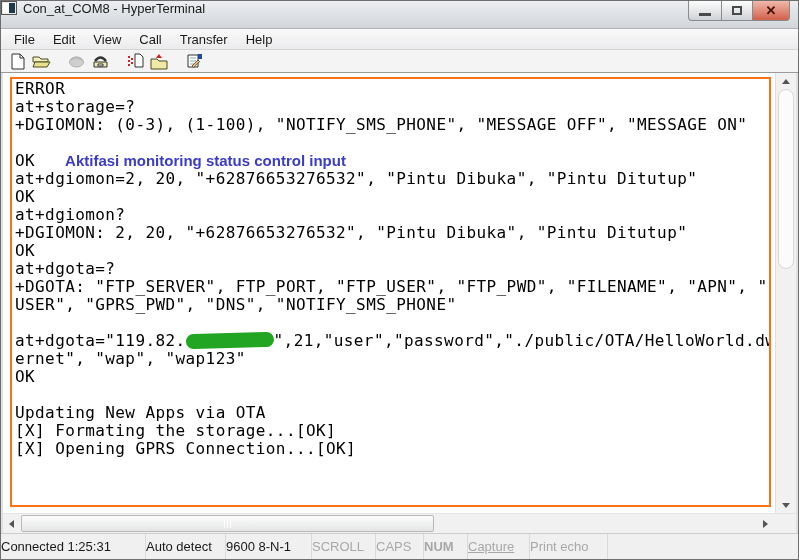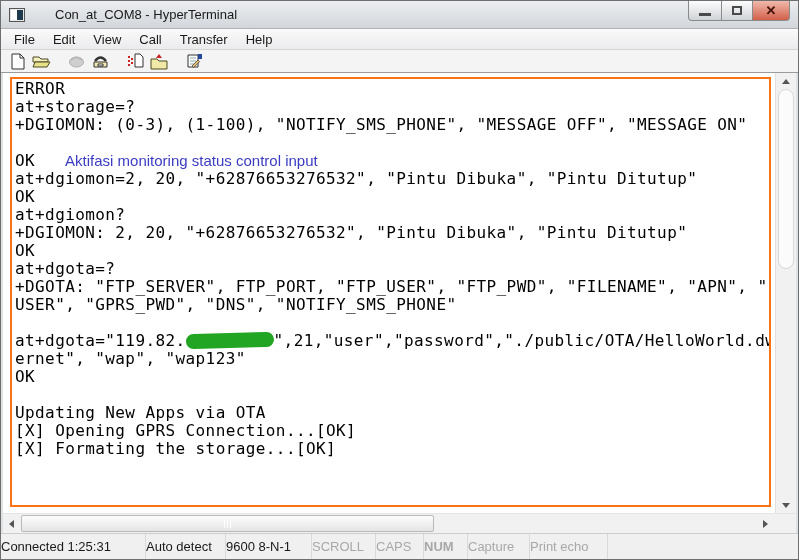--- a/index.html
+++ b/index.html
@@ -1,21 +1,21 @@
 <!DOCTYPE html>
 <html><head>
 <meta charset="utf-8">
 <style>
   * { margin:0; padding:0; box-sizing:border-box; }
   html,body { width:799px; height:560px; background:#c8cdd2; font-family:"Liberation Sans", sans-serif; }
 
   .window { width:799px; height:560px; border:1px solid #6e6e6e; background:#dfe2e5; position:relative; overflow:hidden; }
 
   
-  .titlebar { height:28px; background:linear-gradient(#eceef1,#d2d6da); display:flex; align-items:center; padding-left:8px; position:relative; border-bottom:1px solid #aeb2b6;gap:24px; }
+  .titlebar { height:28px; background:linear-gradient(#eceef1,#d2d6da); display:flex; align-items:flex-start; position:relative; border-bottom:1px solid #aeb2b6; }
   .app-icon { width:16px; height:14px; margin-right:6px; display:inline-block; }
   .title-text { font-size:13px; color:#1a1a1a; white-space:nowrap; }
   .caption-buttons { position:absolute; top:0; right:8px; display:flex; }
   .cap-btn { height:20px; border:1px solid #8a8a8a; border-top:none; background:linear-gradient(#fdfdfd,#cfd3d7); display:flex; align-items:center; justify-content:center; cursor:default; }
   .cap-btn.min { width:34px; border-bottom-left-radius:4px; }
   .cap-btn.max { width:30px; border-left:none; border-right:none; }
   .cap-btn.close { width:38px; background:linear-gradient(#f0b9ab,#d2604a); border-bottom-right-radius:4px; }
   .glyph-min { width:12px; height:3px; background:#4a4a4a; margin-top:8px; }
   .glyph-max { width:10px; height:9px; border:2px solid #4a4a4a; }
   .glyph-close { font-size:13px; font-weight:bold; color:#431008; line-height:1; }
@@ -28,21 +28,21 @@
   .toolbar { height:23px; background:#f4f4f5; display:flex; align-items:center; padding-left:6px; border-bottom:1px solid #9b9b9b; }
   .tb-icon { width:20px; height:18px; display:inline-flex; align-items:center; justify-content:center; margin-right:4px; }
   .tb-icon.gap { margin-right:15px; }
 
   
   .term-region { height:460px; background:#fff; display:flex; flex-direction:column; border-left:2px solid #dfe2e5; border-right:2px solid #dfe2e5; }
   .term-row { flex:1; display:flex; min-height:0; }
   .canvas-margin { flex:1; padding:4px 4px 6px 7px; background:#fff; min-width:0; }
   .canvas { height:100%; border:2px solid #f97316; background:#fff; overflow:hidden; padding:1px 0 12px 3px; }
   .term-line { height:18px; line-height:18px; font-family:"DejaVu Sans Mono", monospace; font-size:16px; letter-spacing:0.4px; color:#000; white-space:pre; }
-  .annotation { font-family:"Liberation Sans", sans-serif; font-weight:normal; font-size:15px; letter-spacing:0; margin-left:30px; white-space:nowrap;text-align:center; }
+  .annotation { font-family:"Liberation Sans", sans-serif; font-weight:bold; font-size:15px; letter-spacing:0; margin-left:30px; white-space:nowrap;text-align:center; }
   .redaction { display:inline-block; width:88px; height:15px; border-radius:8px; vertical-align:-2px; transform:rotate(-1.5deg); }
 
   
   .vscroll { width:21px; background:#f1f1f2; border-left:1px solid #e0e0e0; display:flex; flex-direction:column; align-items:center; }
   .sb-arrow { width:100%; height:16px; display:flex; align-items:center; justify-content:center; }
   .tri-up    { width:0; height:0; border-left:4px solid transparent; border-right:4px solid transparent; border-bottom:5px solid #555; }
   .tri-down  { width:0; height:0; border-left:4px solid transparent; border-right:4px solid transparent; border-top:5px solid #555; }
   .tri-left  { width:0; height:0; border-top:4px solid transparent; border-bottom:4px solid transparent; border-right:5px solid #555; }
   .tri-right { width:0; height:0; border-top:4px solid transparent; border-bottom:4px solid transparent; border-left:5px solid #555; }
   .vtrack { flex:1; width:100%; position:relative; }
@@ -58,21 +58,21 @@
   
   .statusbar { height:26px; background:#f0f0f1; border-top:1px solid #cdcdcd; display:flex; align-items:stretch; }
   .sb-cell { font-size:13px; line-height:25px; border-right:1px solid #d9d9d9; color:#1a1a1a; white-space:nowrap; overflow:hidden; }
   .sb-cell.inactive { color:#a8a8a8; }
   .sb-cell:nth-child(1){ width:145px; }
   .sb-cell:nth-child(2){ width:80px; }
   .sb-cell:nth-child(3){ width:86px; }
   .sb-cell:nth-child(4){ width:64px; }
   .sb-cell:nth-child(5){ width:48px; }
   .sb-cell:nth-child(6){ width:44px;font-weight:bold; }
-  .sb-cell:nth-child(7){ width:62px; }
+  .sb-cell:nth-child(7){ width:62px;text-decoration:underline; }
   .sb-cell:nth-child(8){ width:78px; }
   .sb-fill { flex:1; }
 </style>
 </head>
 <body>
 
 <div class="window">
 
   <div class="titlebar">
     <span class="app-icon">
@@ -175,22 +175,22 @@
             <div class="term-line"><span>OK</span></div>
             <div class="term-line"><span>at+dgota=?</span></div>
             <div class="term-line"><span>+DGOTA: "FTP_SERVER", FTP_PORT, "FTP_USER", "FTP_PWD", "FILENAME", "APN", "</span></div>
             <div class="term-line"><span>USER", "GPRS_PWD", "DNS", "NOTIFY_SMS_PHONE"</span></div>
             <div class="term-line"><span></span></div>
             <div class="term-line"><span>at+dgota="119.82.</span><span class="redaction" style="background: rgb(34, 165, 34);"></span><span>",21,"user","password","./public/OTA/HelloWorld.dwl"</span></div>
             <div class="term-line"><span>ernet", "wap", "wap123"</span></div>
             <div class="term-line"><span>OK</span></div>
             <div class="term-line"><span></span></div>
             <div class="term-line"><span>Updating New Apps via OTA</span></div>
+            <div class="term-line"><span>[X] Formating the storage...[OK]</span></div>
             <div class="term-line"><span>[X] Opening GPRS Connection...[OK]</span></div>
-            <div class="term-line"><span>[X] Formating the storage...[OK]</span></div>
           </div>
       </div>
       <div class="vscroll">
         <div class="sb-arrow">
             <span class="tri-up"></span>
           </div>
         <div class="vtrack">
           <div class="vthumb"></div>
         </div>
         <div class="sb-arrow">

